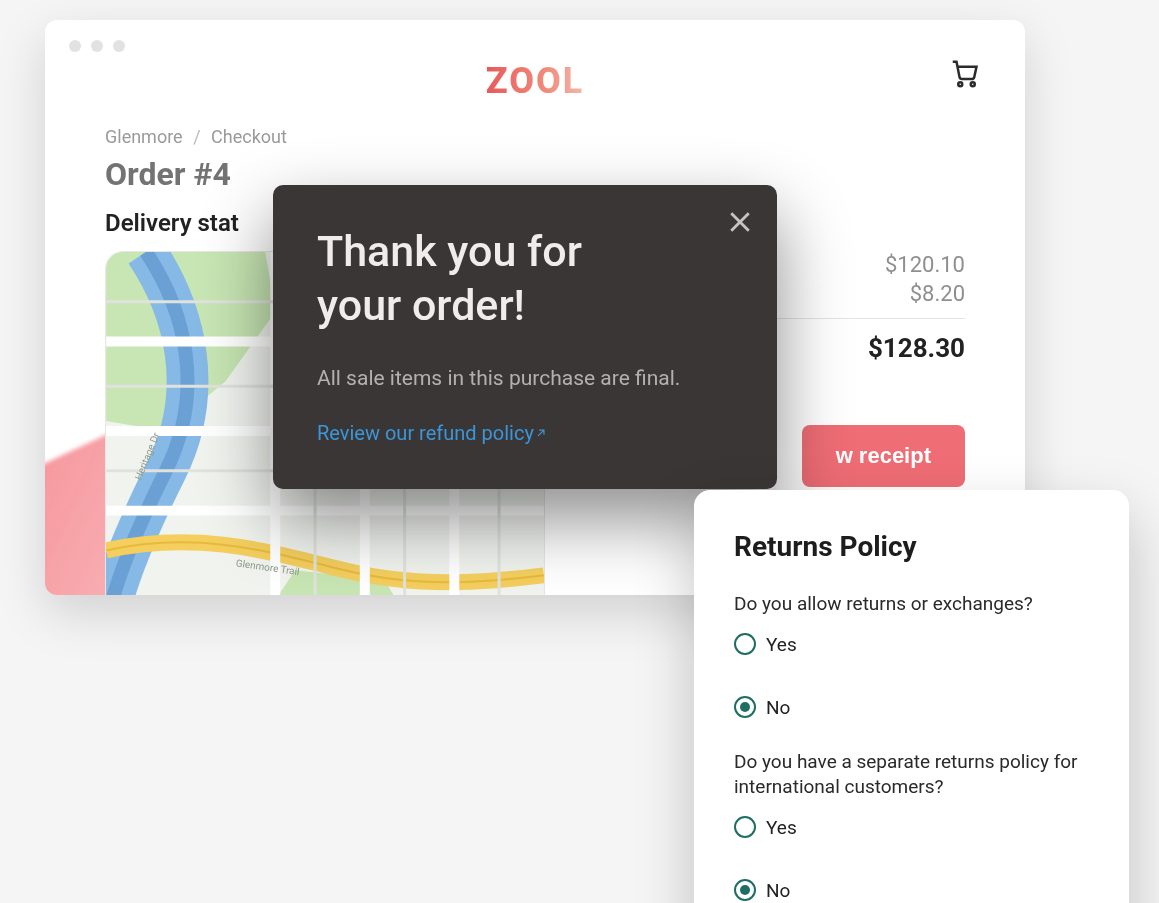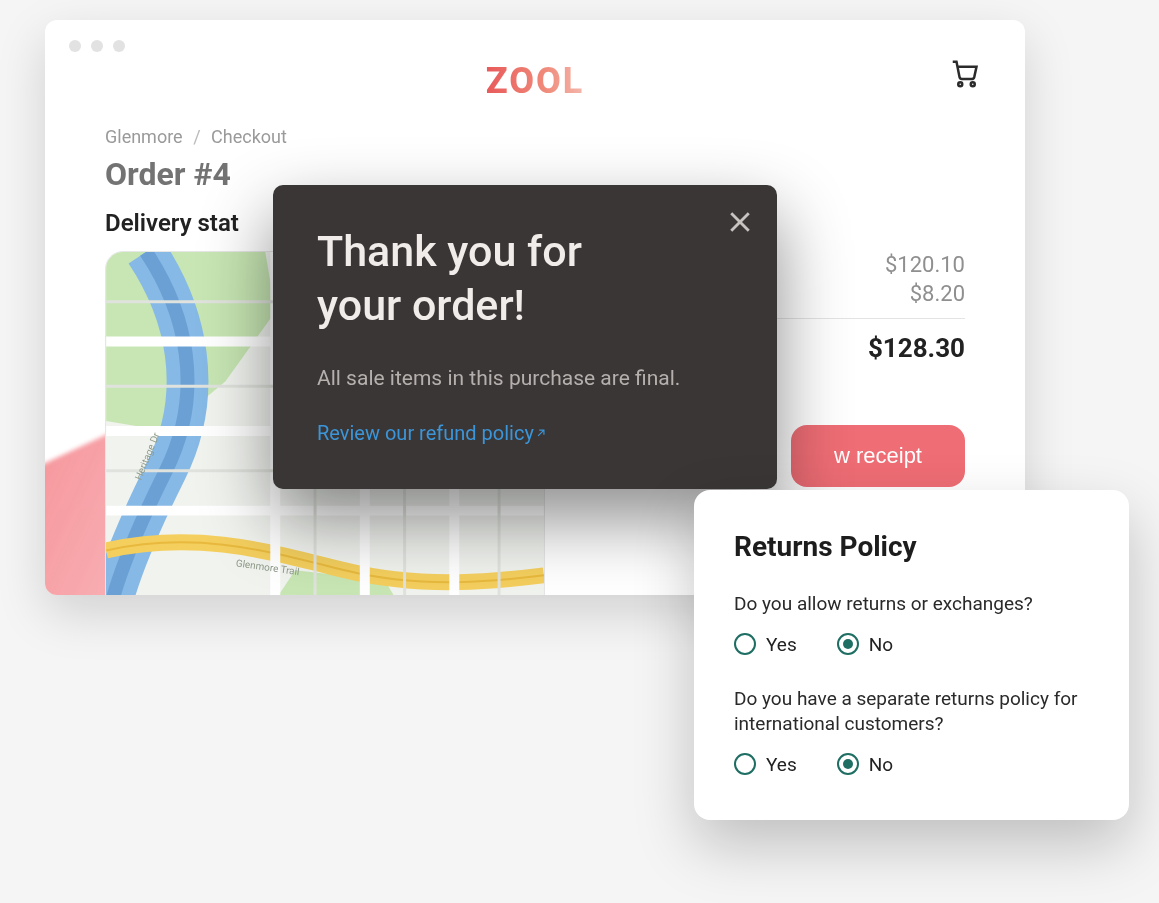--- a/index.html
+++ b/index.html
@@ -122,24 +122,24 @@
 .totals .divider { border-top: 1px solid #e4e4e4; margin: 12px 0 14px 0; }
 .totals .grand { font-size: 26px; font-weight: 700; color: #222; }
 
 .receipt-btn {
   position: absolute;
   right: 60px;
   top: 405px;
   background: #ef6d75;
   color: #fff;
   border: none;
-  border-radius: 16px;
-  padding: 18px 43px;
+  border-radius: 8px;
+  padding: 18px 34px;
   font-size: 22px;
-  font-weight: 400;
+  font-weight: 700;
   cursor: pointer;
 }
 
 .thumb {
   position: absolute;
   width: 56px;
   height: 56px;
   border-radius: 50%;
   overflow: hidden;
   border: 1px solid #ddd;
@@ -217,20 +217,21 @@
 .card .question {
   font-size: 19px;
   color: #2a2a2a;
   line-height: 1.35;
   margin-bottom: 16px;
 }
 .radio-row {
   display: flex;
   gap: 40px;
   margin-bottom: 30px;
+  flex-direction: column;
 }
 .radio {
   display: flex;
   align-items: center;
   gap: 10px;
   font-size: 19px;
   color: #222;
   cursor: pointer;
 }
 .radio .ring {

